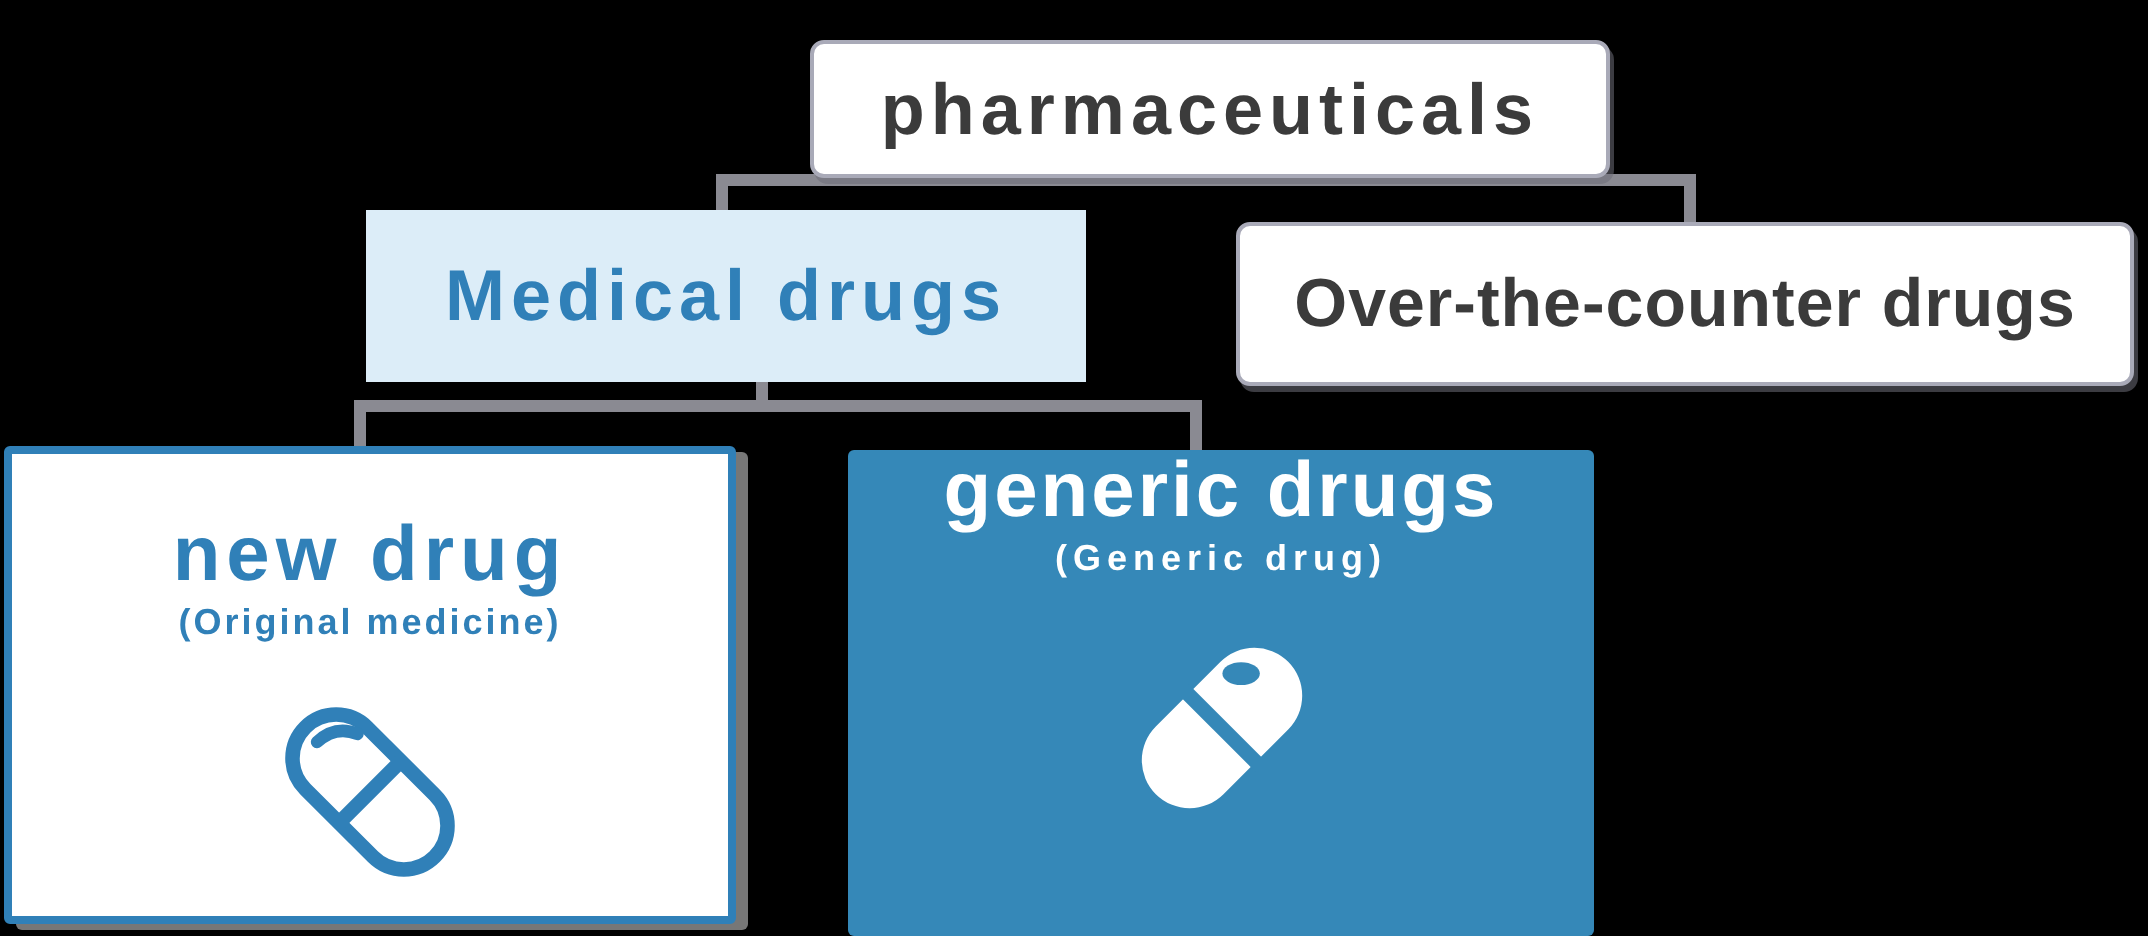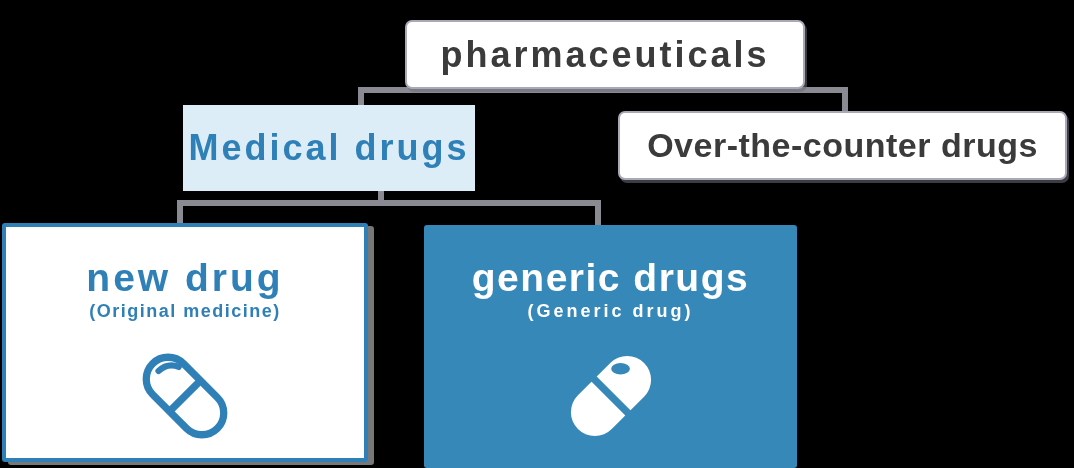--- a/index.html
+++ b/index.html
@@ -29,28 +29,28 @@
     background: var(--white);
     border: 2px solid var(--border_gray);
     border-radius: 7px;
     box-shadow: 2px 3px 0 rgba(110,110,120,0.55);
     color: var(--dark_text);
     font-size: 36px;
     letter-spacing: 3px;
     margin-top: 16px;
   }
   .node-medical {
-    left: 183px; top: 105px; width: 292px; height: 86px;
+    left: 183px; top: 105px; width: 360px; height: 86px;
     background: var(--light_blue_bg);
     color: var(--accent_blue);
     font-size: 36px;
     letter-spacing: 3px;
   }
   .node-otc {
-    left: 618px; top: 111px; width: 449px; height: 69px;
+    left: 618px; top: 111px; width: 449px; height: 82px;
     background: var(--white);
     border: 2px solid var(--border_gray);
     border-radius: 7px;
     box-shadow: 2px 3px 0 rgba(110,110,120,0.55);
     color: var(--dark_text);
     font-size: 34px;
     letter-spacing: 0.5px;
   }
   .node-leaf {
     flex-direction: column;
@@ -63,21 +63,20 @@
     border-radius: 3px;
     box-shadow: 6px 3px 0 rgba(140,140,140,0.85);
     color: var(--accent_blue);
     padding-top: 30px;
   }
   .node-generic {
     left: 424px; top: 225px; width: 373px; height: 243px;
     background: var(--box_blue_bg);
     border-radius: 3px;
     color: var(--white);
-    padding-top: 32px;
   }
   .leaf-title {
     font-size: 39px;
     letter-spacing: 3px;
     line-height: 1.1;
     text-align: center;
   }
   .node-generic .leaf-title { letter-spacing: 1.5px; }
   .leaf-subtitle {
     font-size: 18px;

